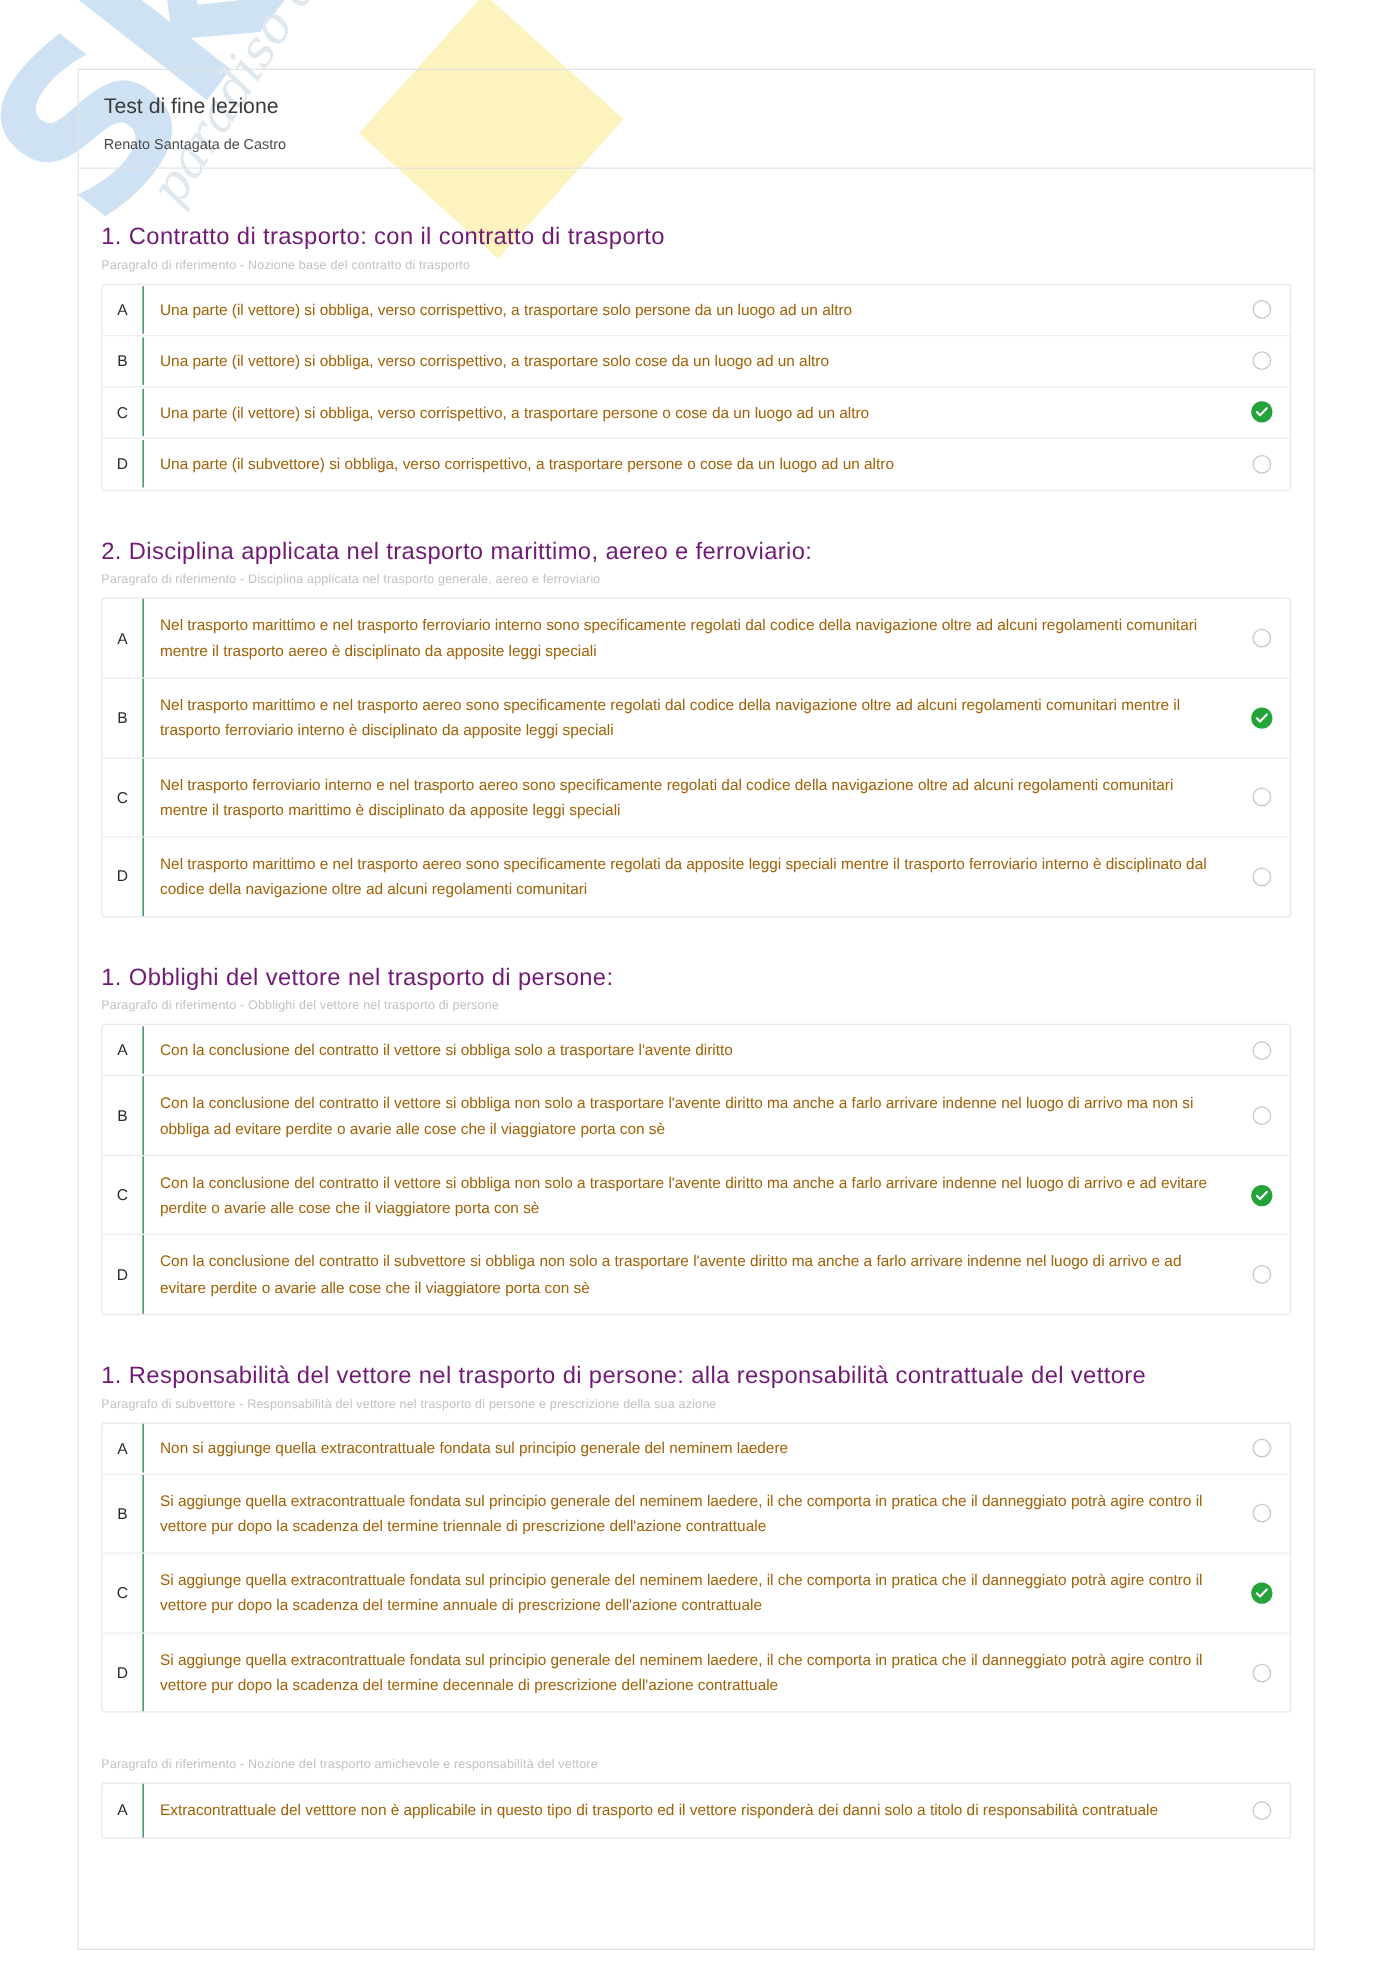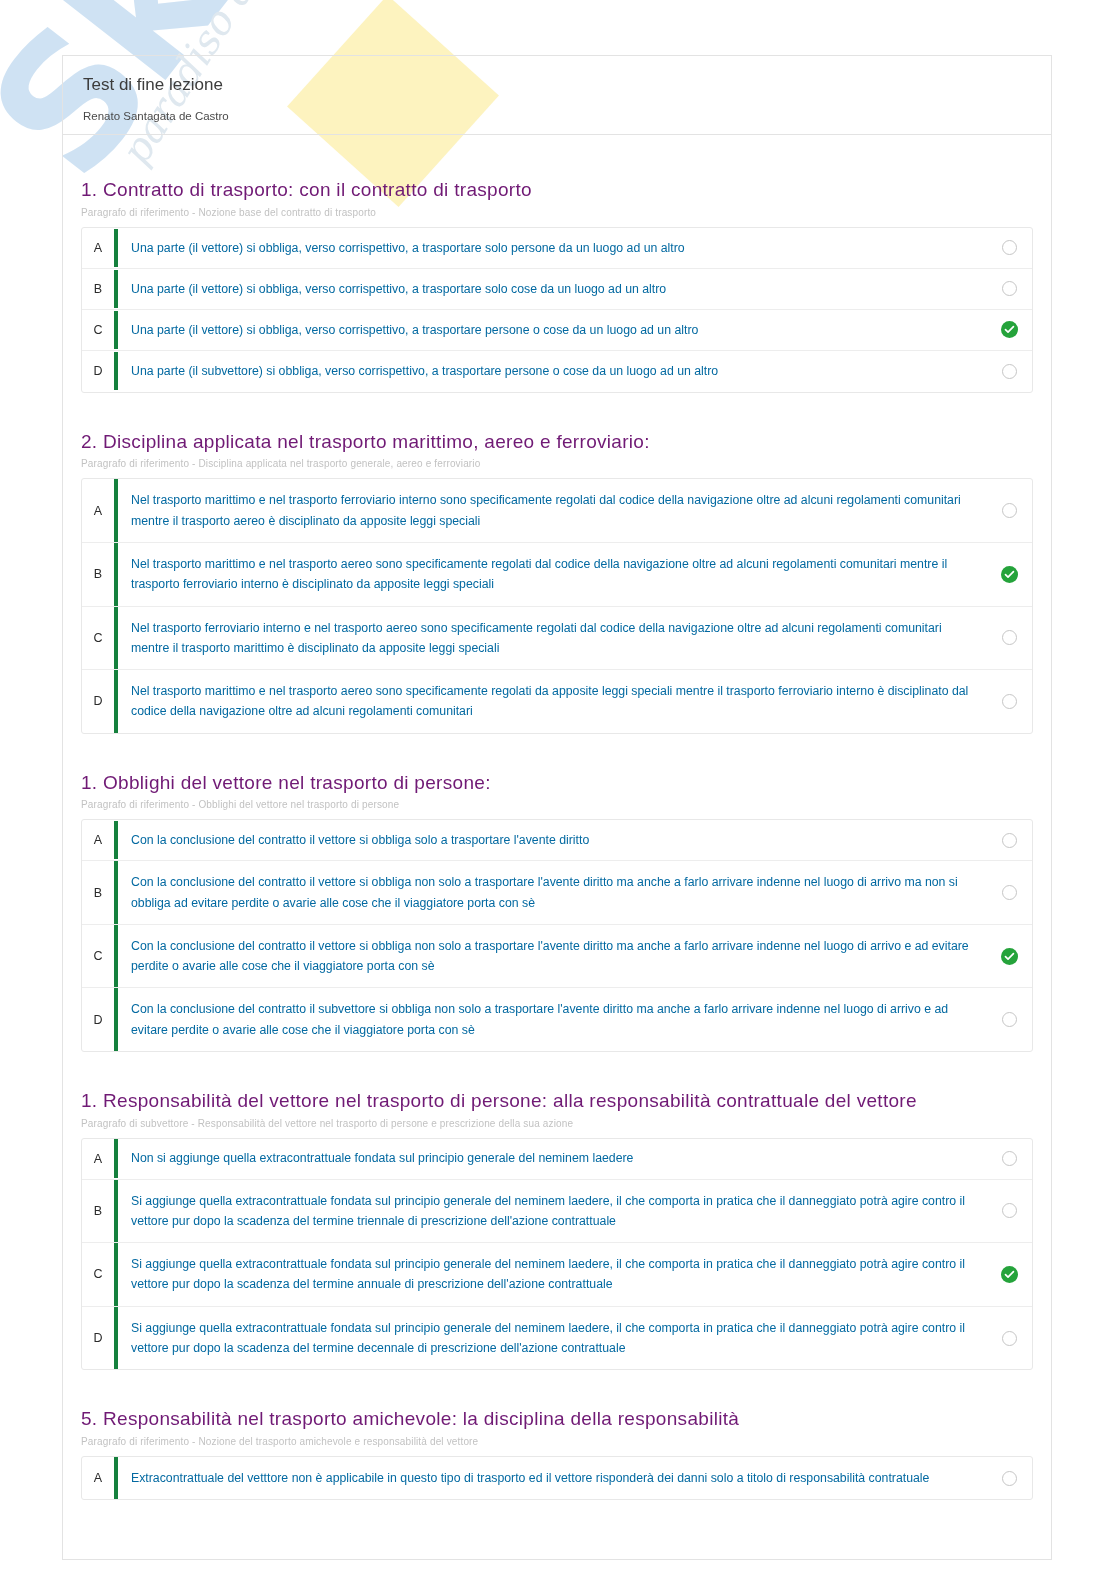--- a/index.html
+++ b/index.html
@@ -123,24 +123,24 @@
   .opt-letter {
     width: 32px;
     flex: 0 0 32px;
     text-align: center;
     font-size: 12.5px;
     color: #2b2b2b;
     align-self: center;
   }
   .opt-text {
     flex: 1 1 auto;
-    border-left: 4px solid #15803d;
+    border-left: 1px solid #15803d;
     padding: 11px 12px 11px 13px;
     font-size: 12.3px;
-    color: #0369a1;
+    color: #a16207;
     line-height: 1.65;
   }
   .option-row.single .opt-text { padding-top: 9px; padding-bottom: 9px; }
 
   .opt-marker {
     flex: 0 0 46px;
     width: 46px;
     display: flex;
     align-items: center;
     justify-content: center;
@@ -328,21 +328,20 @@
           <div class="option-row">
             <div class="opt-letter">D</div>
             <div class="opt-text">Si aggiunge quella extracontrattuale fondata sul principio generale del neminem laedere, il che comporta in pratica che il danneggiato potrà agire contro il vettore pur dopo la scadenza del termine decennale di prescrizione dell'azione contrattuale</div>
             <div class="opt-marker">
               <div class="radio-empty"></div>
             </div>
           </div>
         </div>
       </div>
       <div class="question-block">
-        <div class="q-title">5. Responsabilità nel trasporto amichevole: la disciplina della responsabilità</div>
         <div class="q-ref">Paragrafo di riferimento - Nozione del trasporto amichevole e responsabilità del vettore</div>
         <div class="options-table">
           <div class="option-row">
             <div class="opt-letter">A</div>
             <div class="opt-text">Extracontrattuale del vetttore non è applicabile in questo tipo di trasporto ed il vettore risponderà dei danni solo a titolo di responsabilità contratuale</div>
             <div class="opt-marker">
               <div class="radio-empty"></div>
             </div>
           </div>
         </div>

